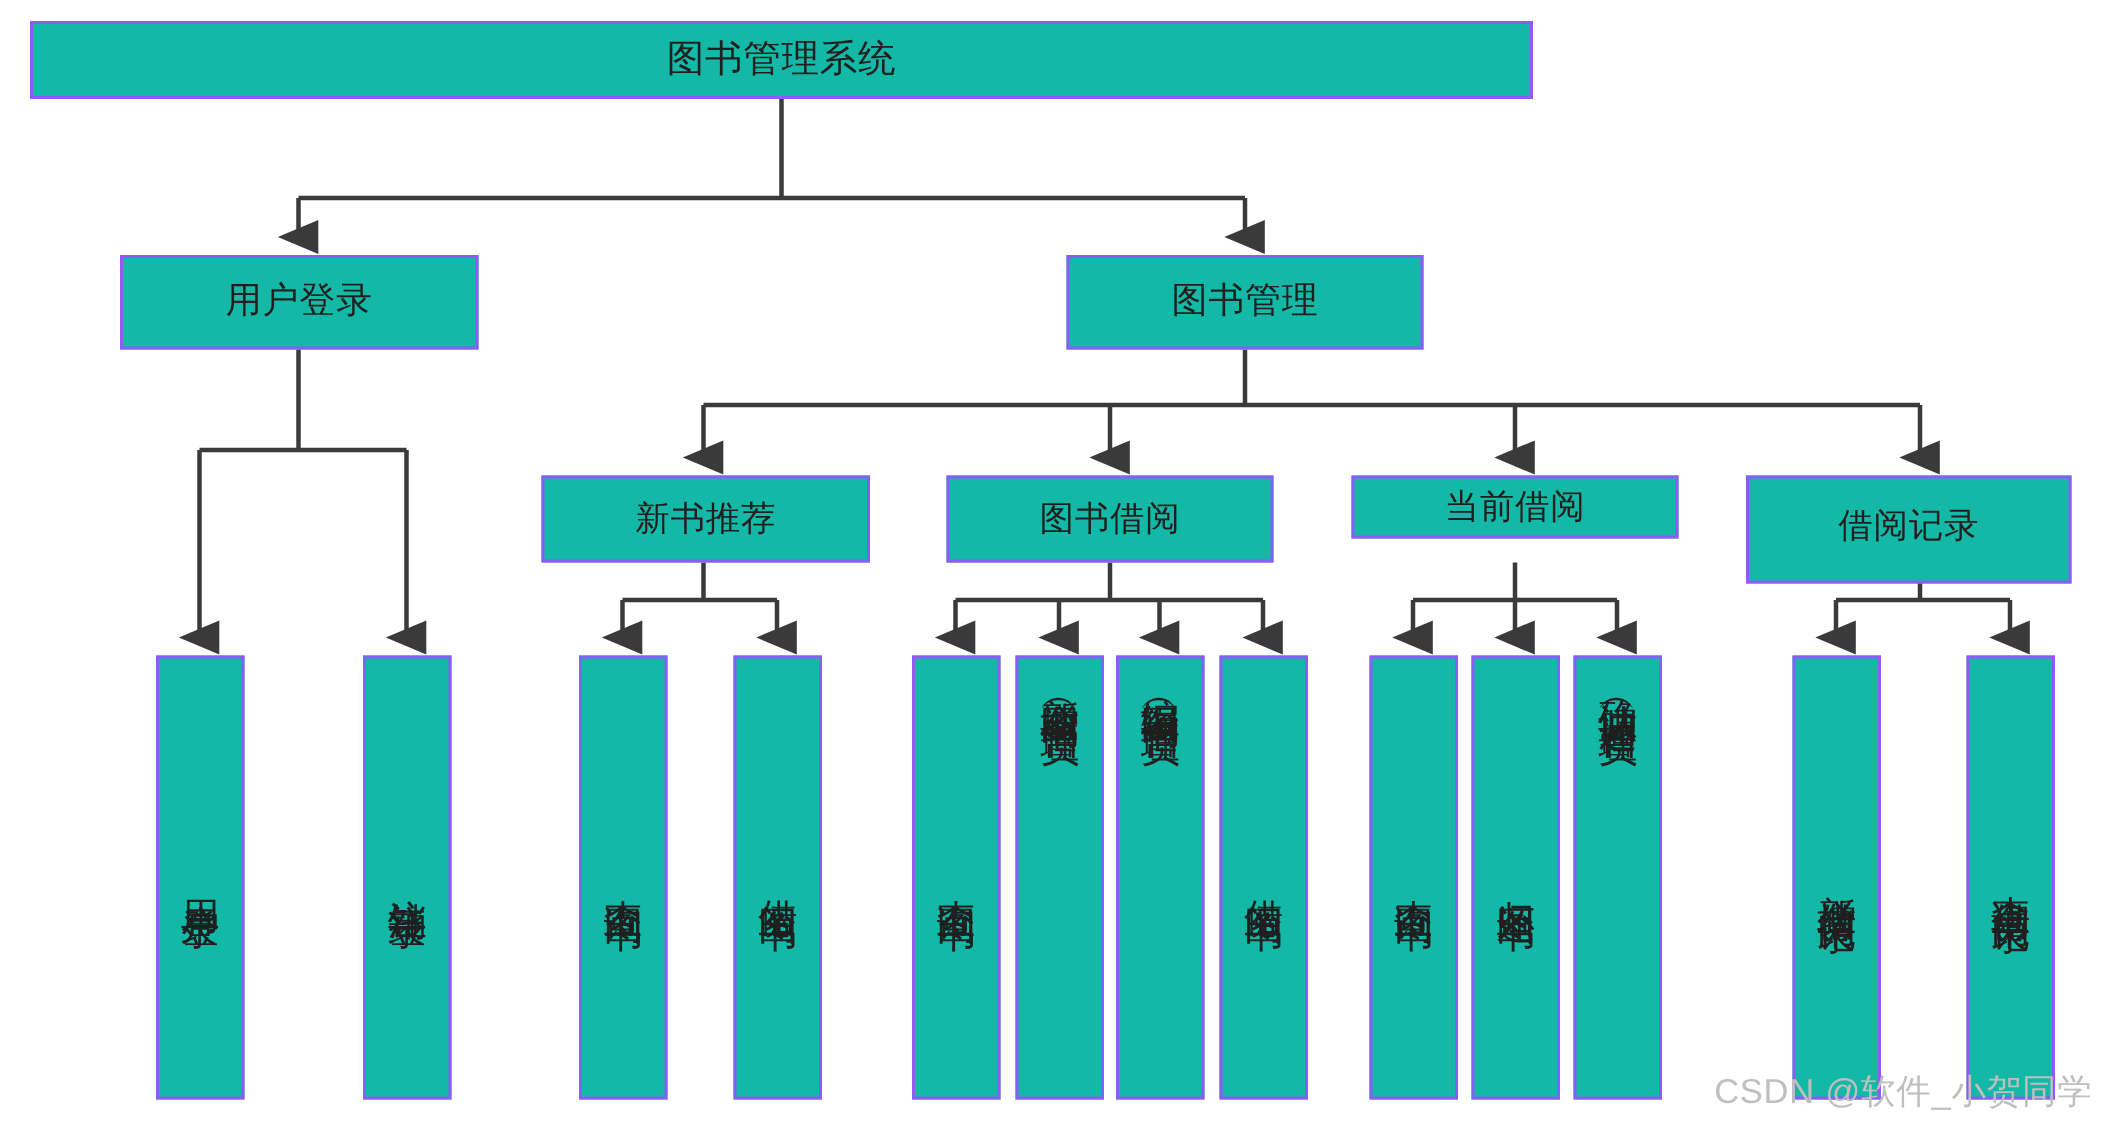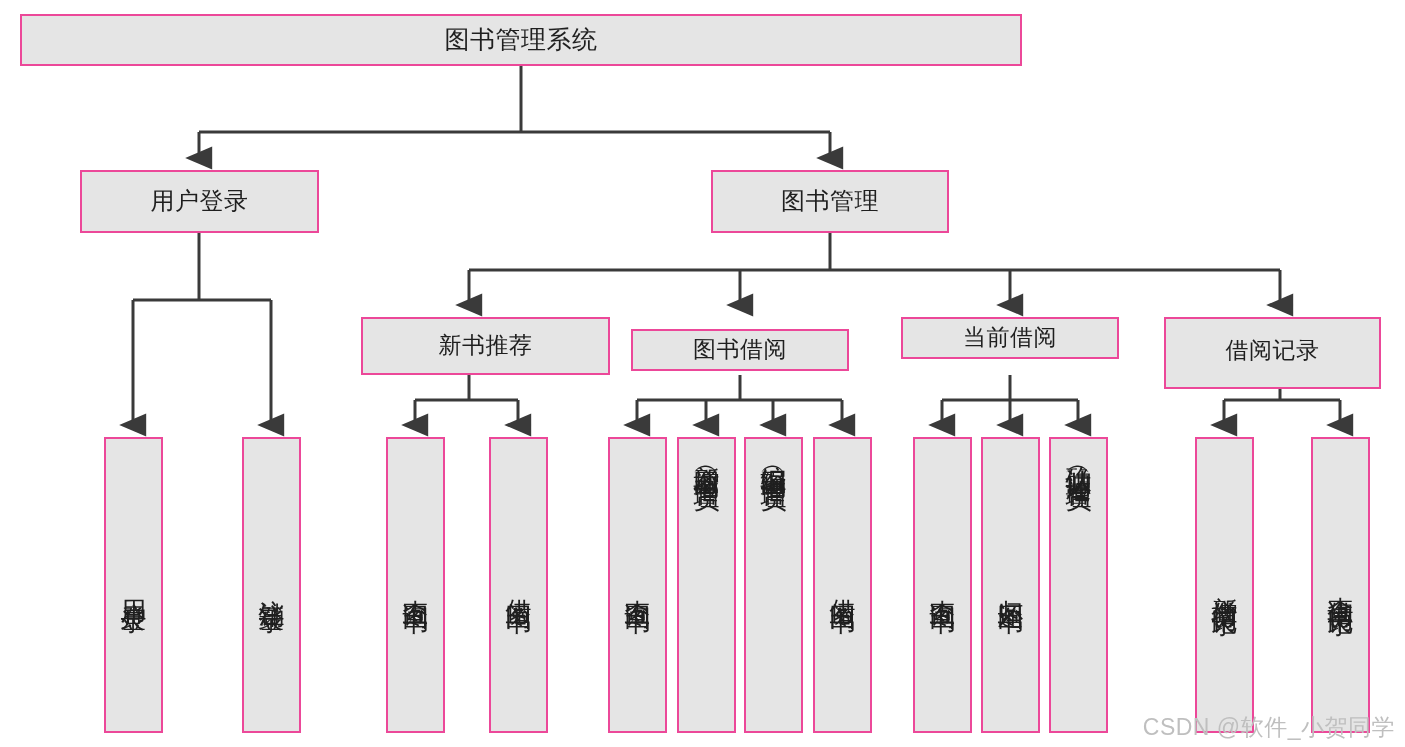--- a/index.html
+++ b/index.html
@@ -21,22 +21,22 @@
     position: absolute;
     left: 0;
     top: 0;
     width: 1405px;
     height: 747px;
     display: block;
   }
   .node-box {
     position: absolute;
     box-sizing: border-box;
-    background: #e5e5e5;
-    border: 2px solid #ec4899;
+    background: #14b8a6;
+    border: 2px solid #8b5cf6;
     display: flex;
     align-items: center;
     justify-content: center;
     color: #222222;
   }
   .node-label {
     color: #1f1f1f;
     line-height: 1.18;
     letter-spacing: 0.5px;
     text-align: center;
@@ -128,24 +128,24 @@
     <span class="node-label">图书管理系统</span>
   </div>
 
   <div class="node-box lvl-2" style="left:80px; top:170px; width:239px; height:63px;">
     <span class="node-label">用户登录</span>
   </div>
   <div class="node-box lvl-2" style="left:711px; top:170px; width:238px; height:63px;">
     <span class="node-label">图书管理</span>
   </div>
 
-  <div class="node-box lvl-3" style="left:361px; top:317px; width:249px; height:58px;">
+  <div class="node-box lvl-3" style="left:361px; top:317px; width:219px; height:58px;">
     <span class="node-label">新书推荐</span>
   </div>
-  <div class="node-box lvl-3" style="left:631px; top:317px; width:218px; height:42px;margin-top:12px;">
+  <div class="node-box lvl-3" style="left:631px; top:317px; width:218px; height:58px;">
     <span class="node-label">图书借阅</span>
   </div>
   <div class="node-box lvl-3" style="left:901px; top:317px; width:218px; height:42px;">
     <span class="node-label">当前借阅</span>
   </div>
   <div class="node-box lvl-3" style="left:1164px; top:317px; width:217px; height:72px;font-family:Liberation Mono, monospace;">
     <span class="node-label">借阅记录</span>
   </div>
 
   <div class="node-box leaf mid" style="left:104px; top:437px; width:59px; height:296px;">

